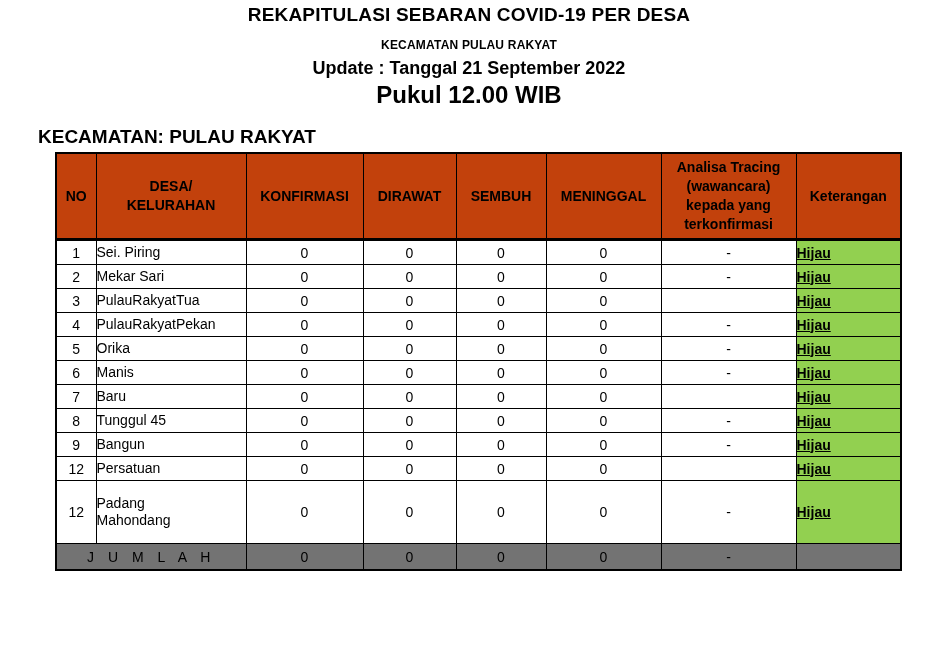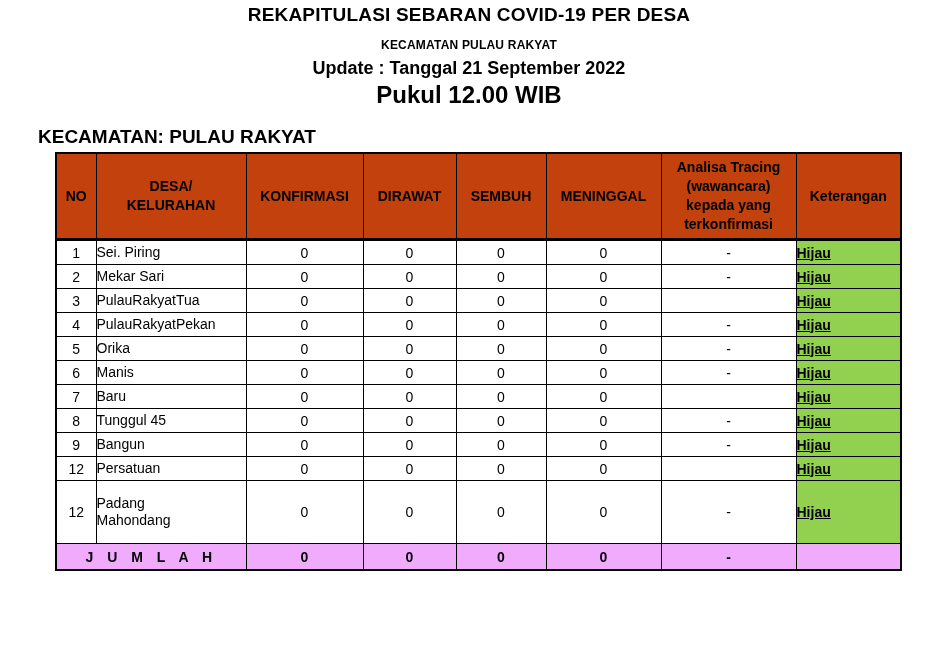--- a/index.html
+++ b/index.html
@@ -59,22 +59,22 @@
     white-space: pre-line;
     line-height: 1.25;
   }
   .cell-green {
     background: #92d050;
     font-weight: bold;
     text-align: left;
     text-decoration: underline;
   }
   tfoot td {
-    background: #f0abfc;
-    font-weight: bold;
+    background: #737373;
+    font-weight: normal;
     height: 25px;
     text-align: center;
   }
   td.cell-jumlah { letter-spacing: 5px; font-size: 14.5px; }
 </style>
 </head>
 <body>
 
 <div class="titles">
   <p class="t-line1">REKAPITULASI SEBARAN COVID-19 PER DESA</p>

